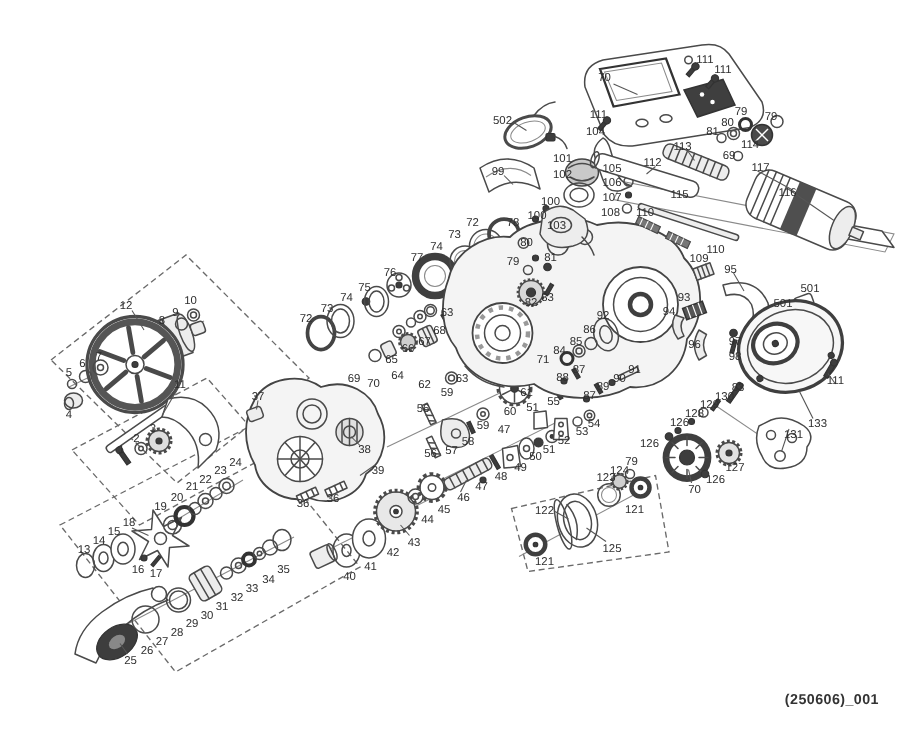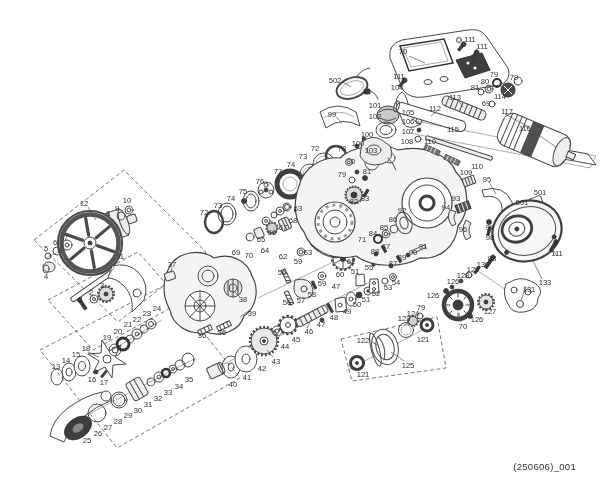--- a/index.html
+++ b/index.html
@@ -9,21 +9,21 @@
   .ln{fill:none;stroke:#4a4a4a;stroke-width:1;stroke-linecap:round;stroke-linejoin:round;}
   .fw{fill:#ffffff;stroke:#4a4a4a;stroke-width:1;stroke-linejoin:round;}
   .fg{fill:#ededed;stroke:#4a4a4a;stroke-width:1;stroke-linejoin:round;}
   .fl{fill:#f4f4f4;stroke:#444444;stroke-width:1.2;stroke-linejoin:round;}
   .dk{fill:#3d3d3d;stroke:#333333;stroke-width:0.8;}
   .dash{fill:none;stroke:#6a6a6a;stroke-width:0.9;stroke-dasharray:4 2.5;}
   .thin{fill:none;stroke:#8a8a8a;stroke-width:0.7;}
   .ldr{fill:none;stroke:#555;stroke-width:0.7;}
   .teeth{fill:none;stroke:#4a4a4a;}
   #labels-layer text{font-family:"Liberation Sans",sans-serif;font-size:7.6px;fill:#2f2f2f;text-anchor:middle;}
-  .footer{position:absolute;right:24px;bottom:14px;font-size:9.5px;color:#333;letter-spacing:0.3px;}
+  .footer{position:absolute;right:14px;bottom:14px;font-size:9.5px;color:#333;letter-spacing:0.3px;font-weight:bold;}
 </style>
 </head>
 <body>
 
 <div class="stage">
 <svg width="600" height="486" viewBox="0 0 600 486">
 
   <g>
     <polygon class="dash" points="34,240 124,170 206,252 118,322"></polygon>
     <polygon class="dash" points="48,300 138,252 182,302 93,350"></polygon>

